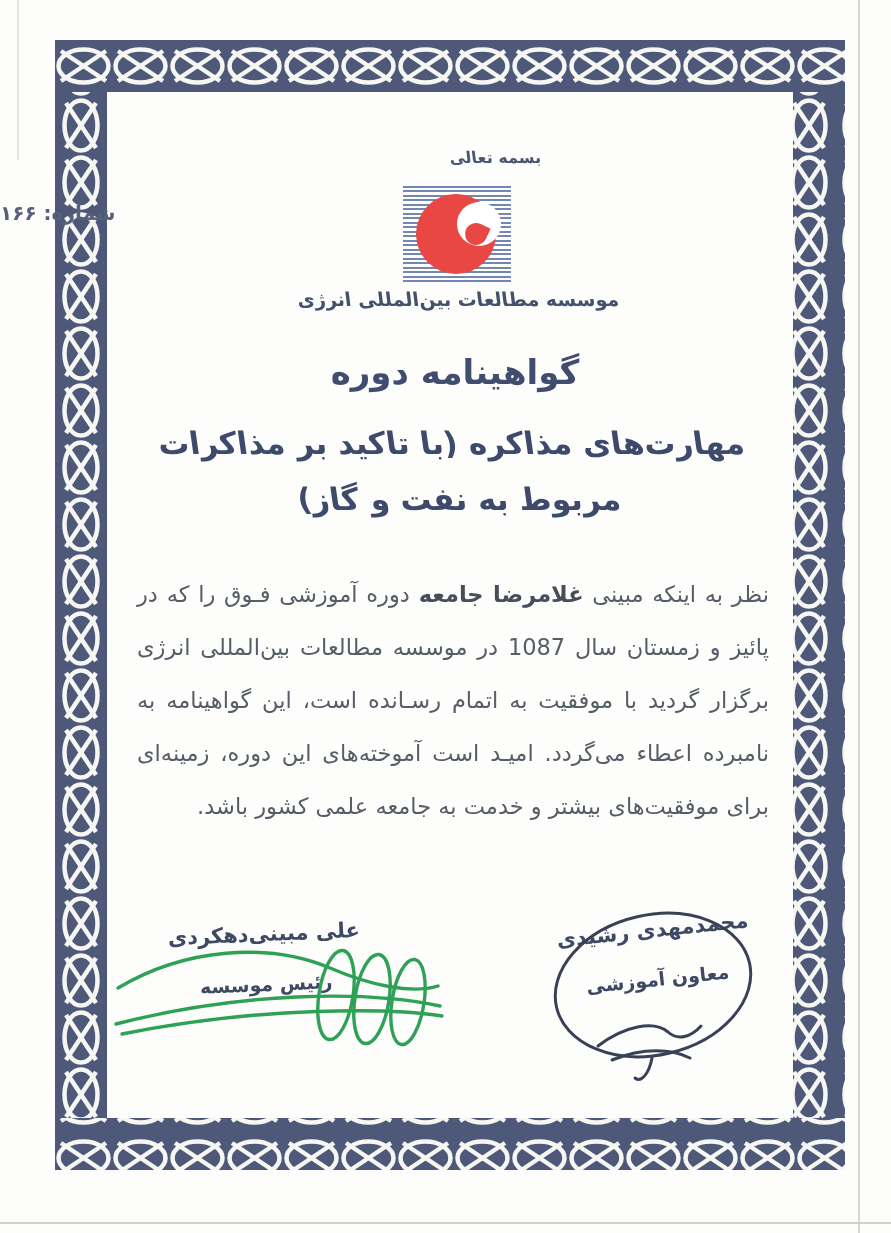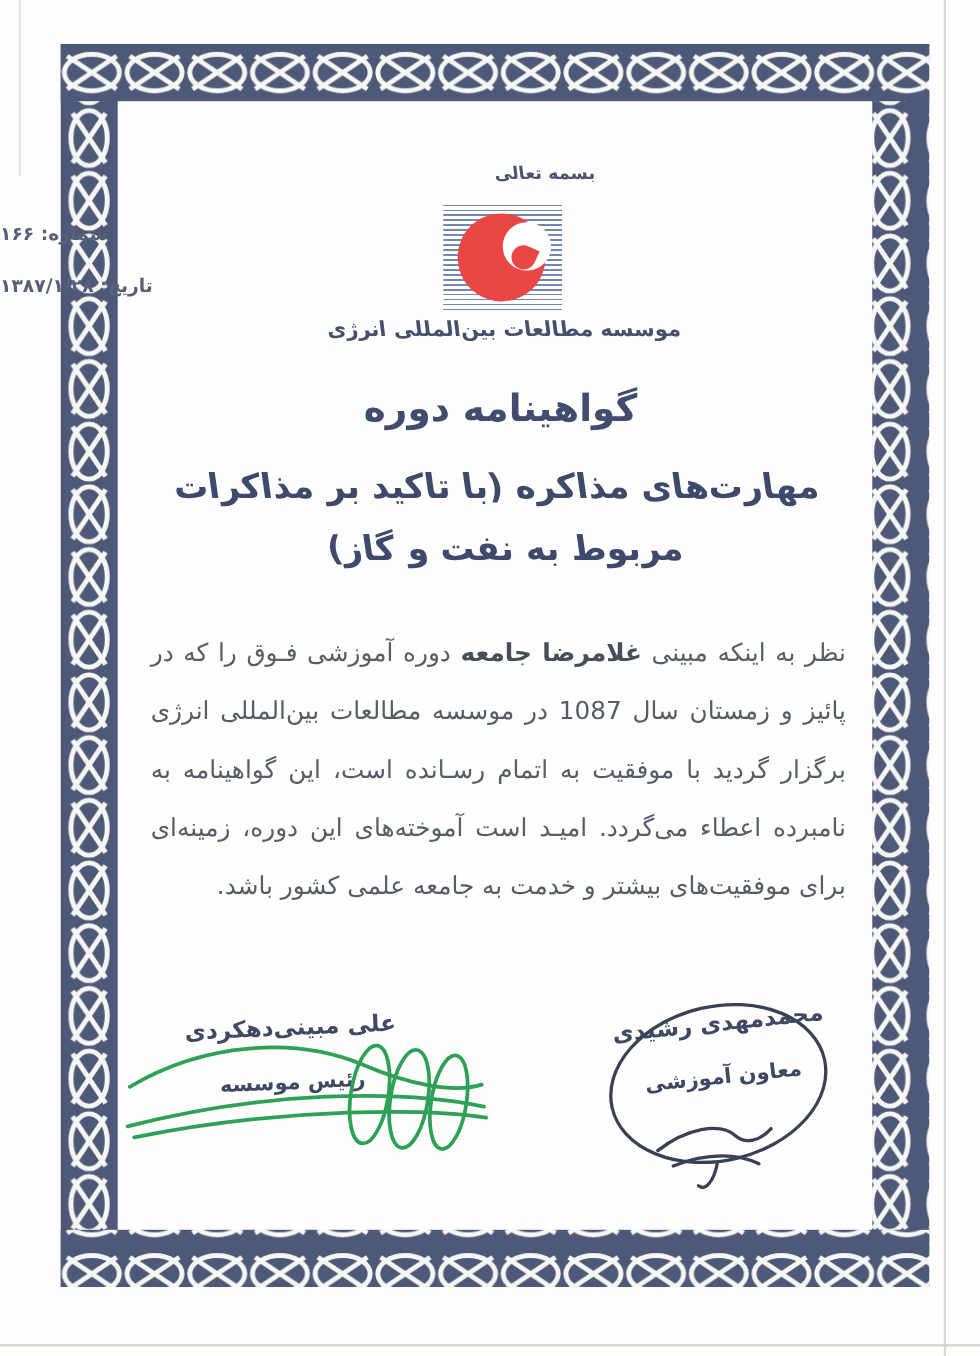--- a/index.html
+++ b/index.html
@@ -26,21 +26,21 @@
   .abs{position:absolute;}
 
   .bismillah{
     left:430px;top:148px;width:130px;
     text-align:center;font-size:16px;font-weight:bold;
     color:#4a5572;transform:skewX(7deg);
   }
   .meta{
     left:0;top:190px;width:318px;
     text-align:left;direction:rtl;
-    color:#59617a;font-weight:bold;font-size:17px;
+    color:#59617a;font-weight:bold;font-size:20px;
   }
   .meta .row{direction:rtl;display:block;text-align:left;padding-left:0;line-height:47px;white-space:nowrap;}
 
   .logo{
     left:403px;top:186px;width:108px;height:96px;
     background:repeating-linear-gradient(to bottom,#7287b4 0px,#7287b4 1.6px,#ffffff 1.6px,#ffffff 4.5px);
   }
   .logo-disc{position:absolute;left:13px;top:8px;width:80px;height:80px;border-radius:50%;background:#e84744;}
   .logo-bite{position:absolute;left:54px;top:16px;width:44px;height:44px;border-radius:50%;background:#ffffff;}
   .logo-drop{
@@ -105,21 +105,20 @@
     <rect x="0" y="0" width="52" height="1130" fill="url(#knotV)"></rect>
     <rect x="738" y="0" width="52" height="1130" fill="url(#knotV)"></rect>
     <rect x="0" y="0" width="790" height="52" fill="url(#knotH)"></rect>
     <rect x="0" y="1078" width="790" height="52" fill="url(#knotH)"></rect>
   </svg>
 
   <div class="abs bismillah">بسمه تعالی</div>
 
   <div class="abs meta">
     <span class="row"><span>شماره:</span>&nbsp;<span>۱۶۶</span></span>
-    <span class="row"><span>تاریخ:</span>&nbsp;<span>۱۳۸۷/۱/۲۸</span></span>
   </div>
 
   <div class="abs logo">
     <div class="logo-disc"></div>
     <div class="logo-bite"></div>
     <div class="logo-drop"></div>
   </div>
 
   <div class="abs institute-name">موسسه مطالعات بین‌المللی انرژی</div>
 

